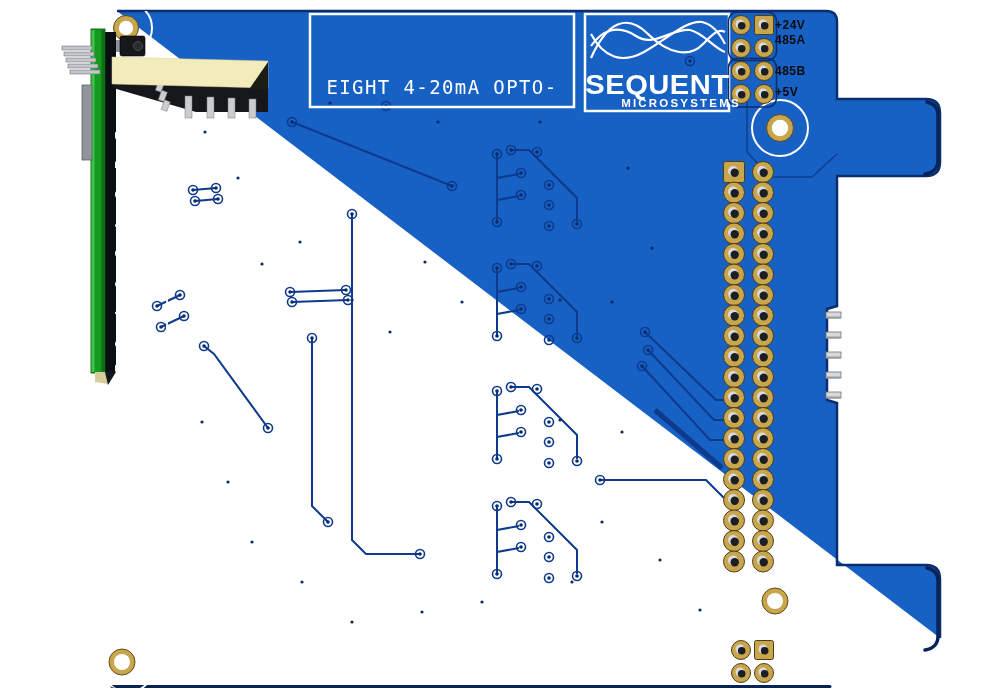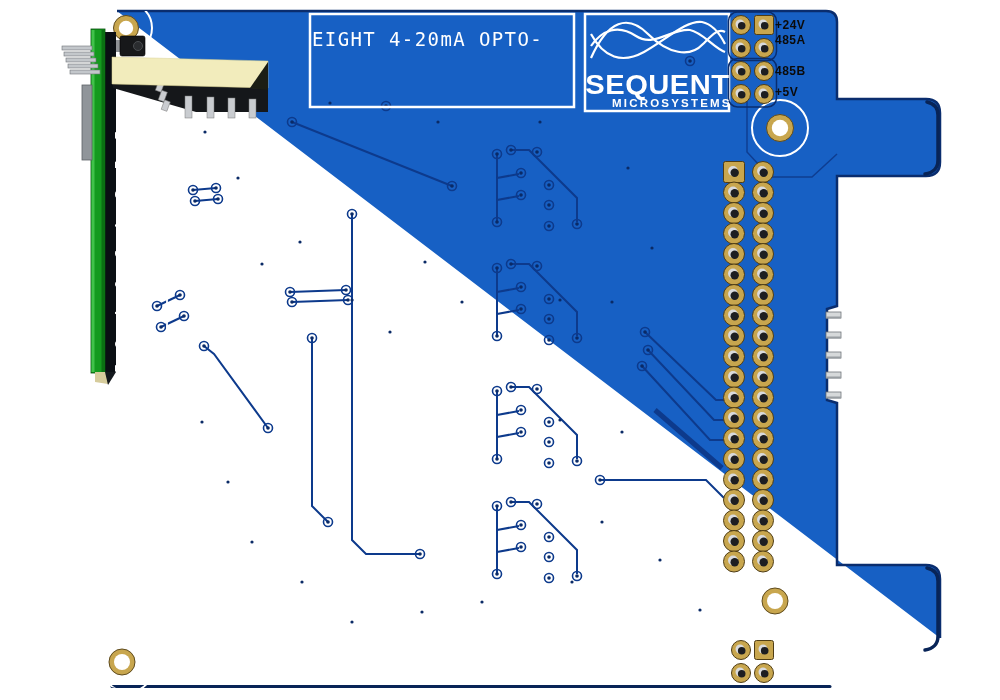--- a/index.html
+++ b/index.html
@@ -11,25 +11,25 @@
     --green:#149a1e; --cream:#f2ecbc; --silk:#ffffff; --labelblk:#0b0b0b;
   }
   .pcb{fill:var(--pcb);stroke:var(--outline);stroke-width:2.5;}
   .edge-dark{stroke:#082457;fill:none;stroke-linecap:round;}
   .trace{stroke:var(--trace);stroke-width:2;fill:none;}
   .trace-thick{stroke-width:5;}
   .trace-thin{stroke-width:1.5;opacity:.9;}
   .silk{stroke:var(--silk);fill:none;}
   .keep{stroke:var(--silk);stroke-width:2;fill:none;}
   .title-line{position:absolute;left:312px;width:260px;height:22px;line-height:22px;
-      text-align:left;color:#fff;font-size:19px;letter-spacing:1.4px;white-space:nowrap;}
+      text-align:center;color:#fff;font-size:19px;letter-spacing:1.4px;white-space:nowrap;margin-top:48px;}
   .logo-name{position:absolute;left:588px;top:69px;width:138px;text-align:center;color:#fff;
       font-family:"Liberation Sans",sans-serif;font-weight:bold;font-size:28px;
       letter-spacing:.5px;transform:scaleX(1.04);}
-  .logo-sub{position:absolute;left:588px;top:97px;width:138px;text-align:left;color:#fff;
+  .logo-sub{position:absolute;left:588px;top:97px;width:138px;text-align:center;color:#fff;
       font-family:"Liberation Sans",sans-serif;font-weight:bold;font-size:11.5px;letter-spacing:2.2px;padding-left:24px;}
   .pwr{position:absolute;left:775px;height:18px;line-height:18px;color:var(--labelblk);
       font-family:"Liberation Sans",sans-serif;font-weight:bold;font-size:12px;letter-spacing:.5px;}
   .vlabel{position:absolute;color:#fff;font-size:16px;letter-spacing:1px;white-space:nowrap;
       transform:translate(-50%,-50%) rotate(90deg);}
   .num{position:absolute;left:111px;width:18px;height:18px;line-height:18px;text-align:center;
       color:#fff;font-size:13.5px;font-weight:bold;transform:rotate(90deg);}
 </style>
 </head>
 <body>

